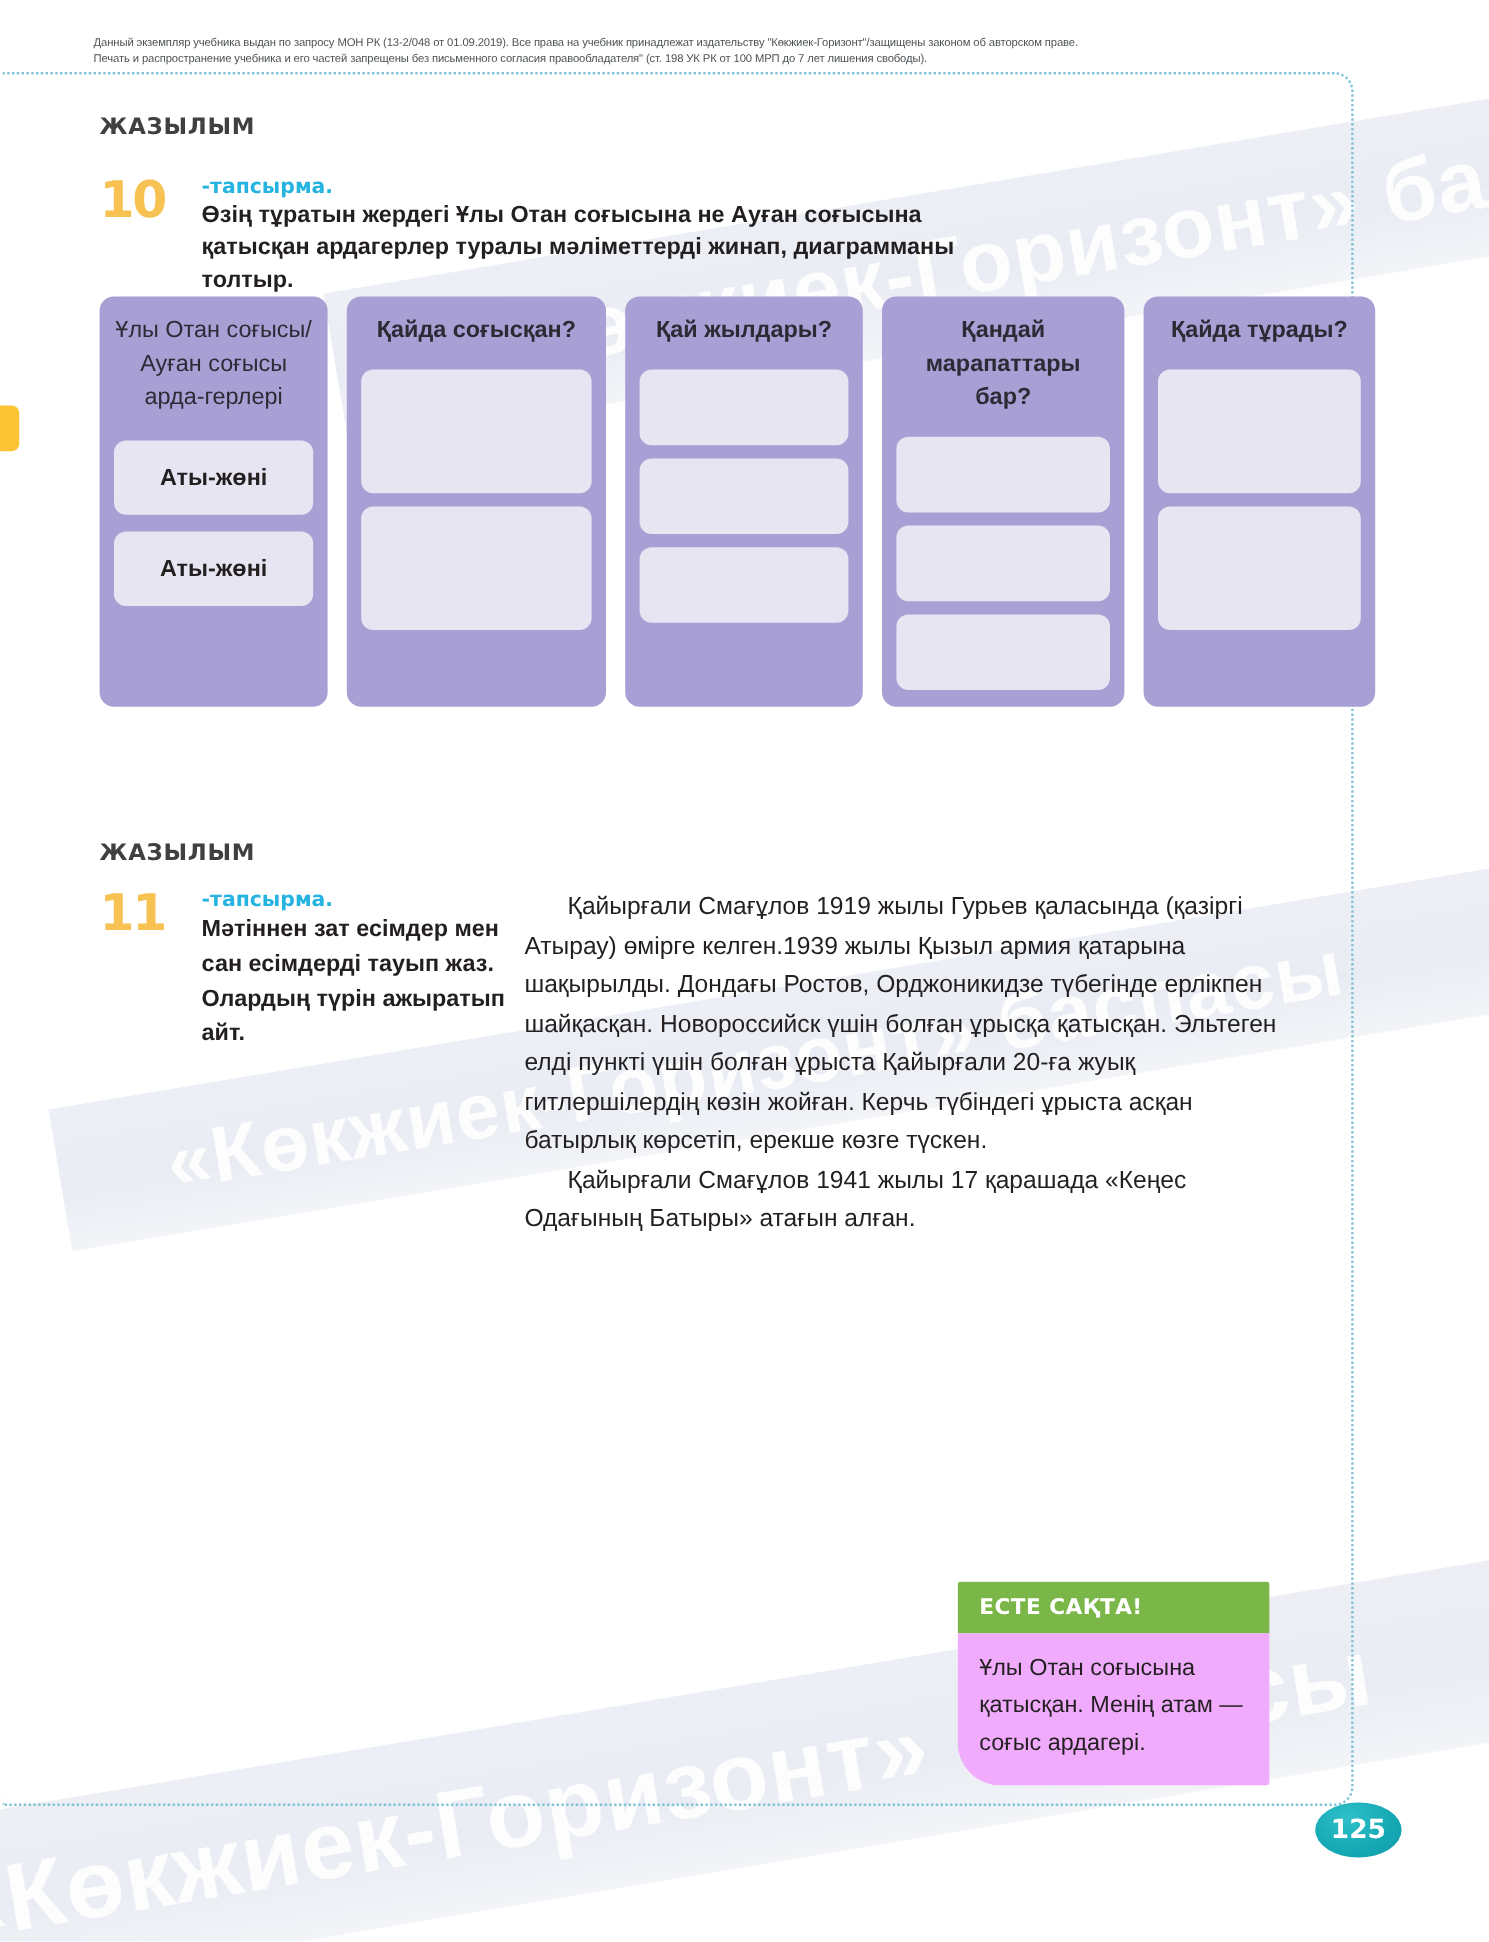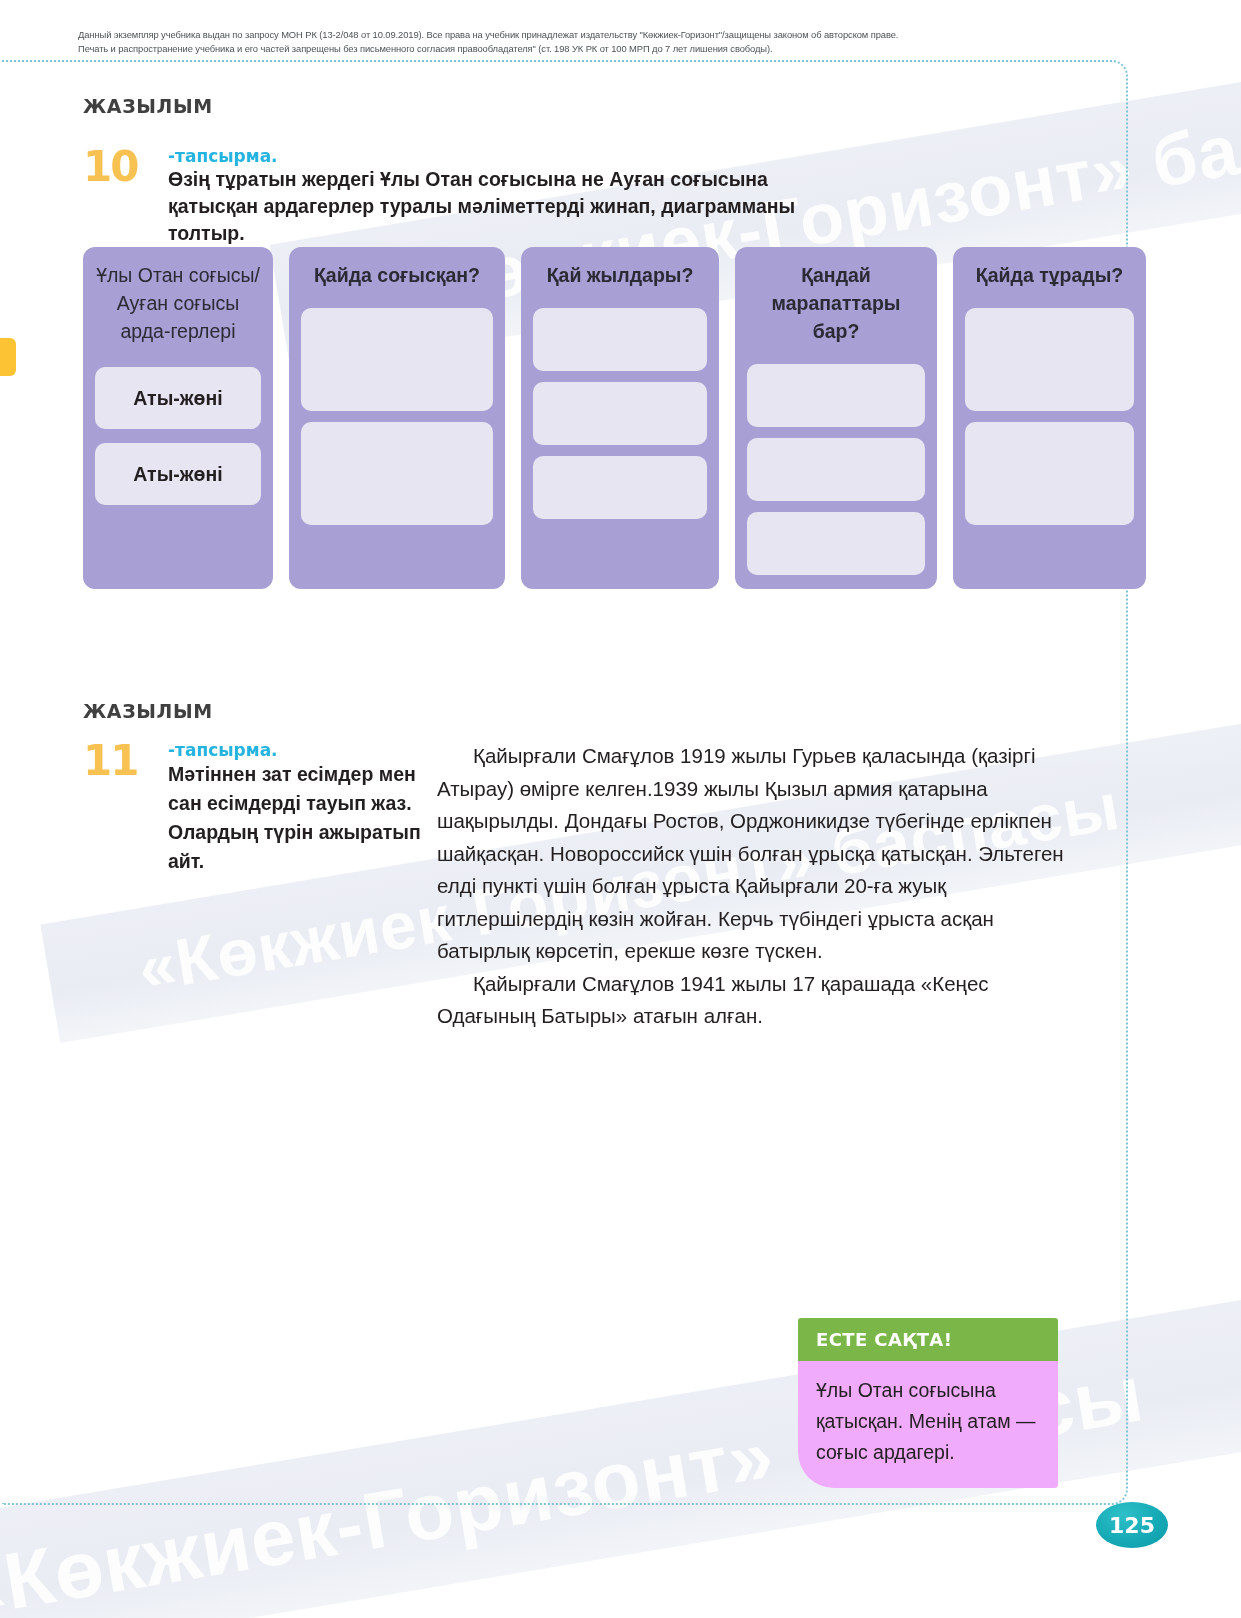--- a/index.html
+++ b/index.html
@@ -238,21 +238,21 @@
 <div class="wm-layer">
   <div class="wm-band wm-1">«Көкжиек-Горизонт» баспасы</div>
   <div class="wm-band wm-2">«Көкжиек-Горизонт» баспасы</div>
   <div class="wm-band wm-3">«Көкжиек-Горизонт» баспасы</div>
 </div>
 
 <div class="frame"></div>
 <div class="left-tab"></div>
 
 <div class="copyright">
-  <div>Данный экземпляр учебника выдан по запросу МОН РК (13-2/048 от 10.09.2019). Все права на учебник принадлежат издательству "Көкжиек-Горизонт"/защищены законом об авторском праве.</div>
+  <div>Данный экземпляр учебника выдан по запросу МОН РК (13-2/048 от 01.09.2019). Все права на учебник принадлежат издательству "Көкжиек-Горизонт"/защищены законом об авторском праве.</div>
   <div>Печать и распространение учебника и его частей запрещены без письменного согласия правообладателя" (ст. 198 УК РК от 100 МРП до 7 лет лишения свободы).</div>
 </div>
 
 <div class="content">
 
   <div class="skill-label" style="left:83px; top:95px;">ЖАЗЫЛЫМ</div>
 
   <div class="task" style="left:83px; top:146px; width:770px;">
     <div class="task-num">10</div>
     <div class="task-body">

